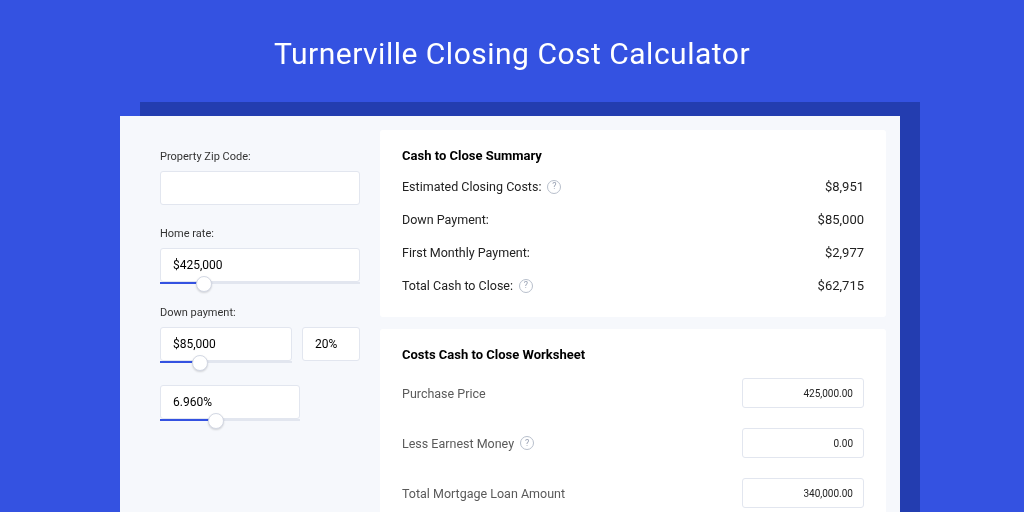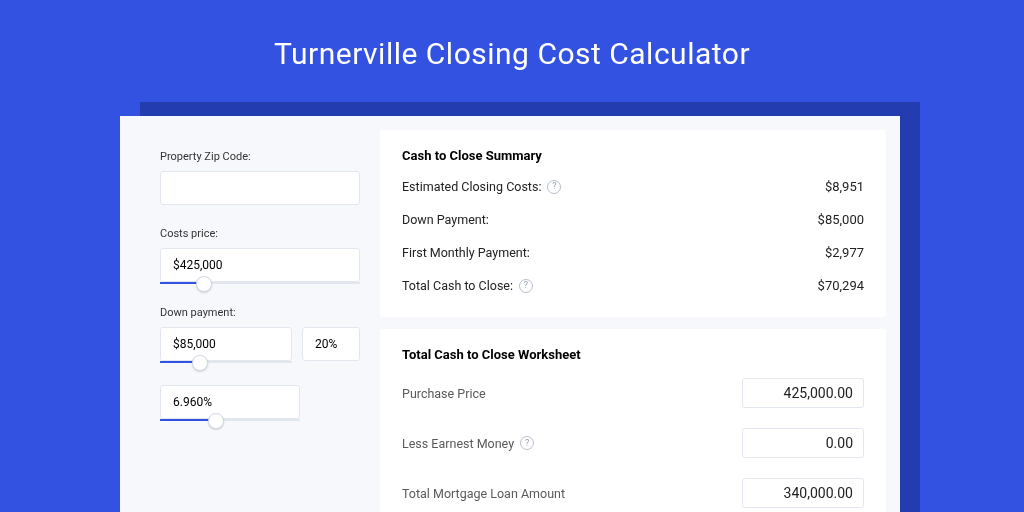--- a/index.html
+++ b/index.html
@@ -165,21 +165,21 @@
     flex: 1;
     display: flex;
     align-items: center;
   }
   .ws-value {
     width: 100px;
     height: 28px;
     border: 1px solid #e2e6ef;
     border-radius: 3px;
     background: #ffffff;
-    font-size: 14px;
+    font-size: 10px;
     color: #222;
     display: flex;
     align-items: center;
     justify-content: flex-end;
     padding: 0 10px;
   }
 </style>
 </head>
 <body>
 
@@ -192,21 +192,21 @@
   <div class="canvas">
 
     <div class="left-col">
 
       <div class="section">
         <div class="field-label">Property Zip Code:</div>
         <div class="field-input"></div>
       </div>
 
       <div class="section">
-        <div class="field-label">Costs price:</div>
+        <div class="field-label">Home rate:</div>
         <div class="field-input">$425,000</div>
         <div class="slider">
           <div class="fill" style="width:22%"></div>
           <div class="thumb" style="left:22%"></div>
         </div>
       </div>
 
       <div class="section">
         <div class="field-label">Down payment:</div>
         <div class="row-two">
@@ -254,26 +254,26 @@
             <span>First Monthly Payment:</span>
           </div>
           <div class="val">$2,977</div>
         </div>
 
         <div class="line bold">
           <div class="lbl">
             <span>Total Cash to Close:</span>
             <span class="help-icon">?</span>
           </div>
-          <div class="val">$70,294</div>
+          <div class="val">$62,715</div>
         </div>
       </div>
 
       <div class="card">
-        <h3>Total Cash to Close Worksheet</h3>
+        <h3>Costs Cash to Close Worksheet</h3>
 
         <div class="ws-line">
           <div class="lbl">
             <span>Purchase Price</span>
           </div>
           <div class="ws-value">425,000.00</div>
         </div>
 
         <div class="ws-line">
           <div class="lbl">

